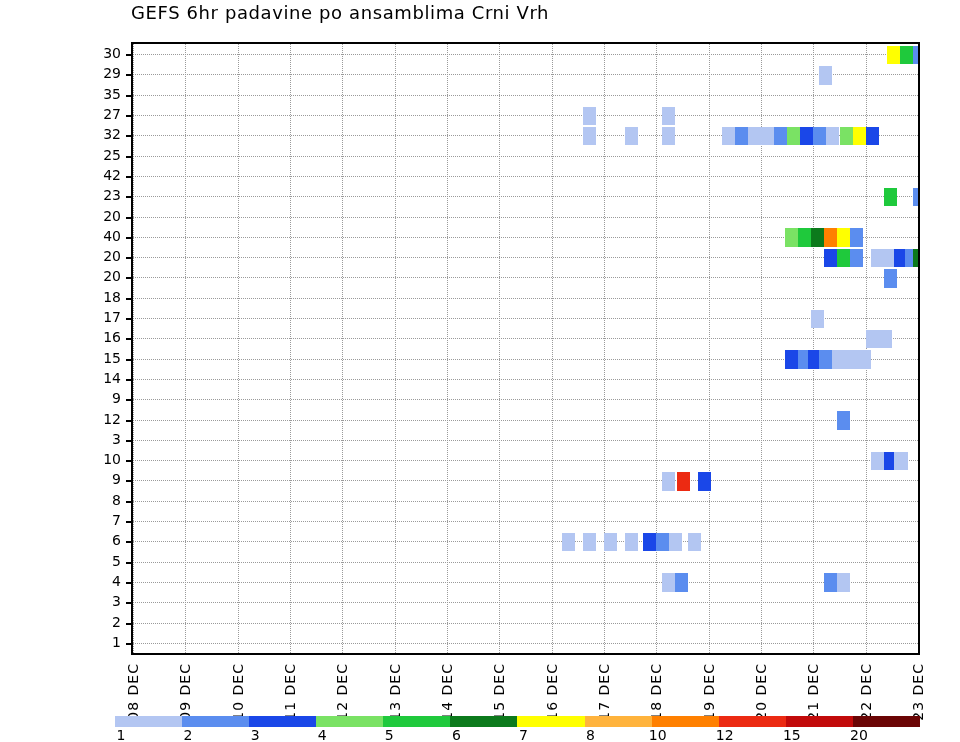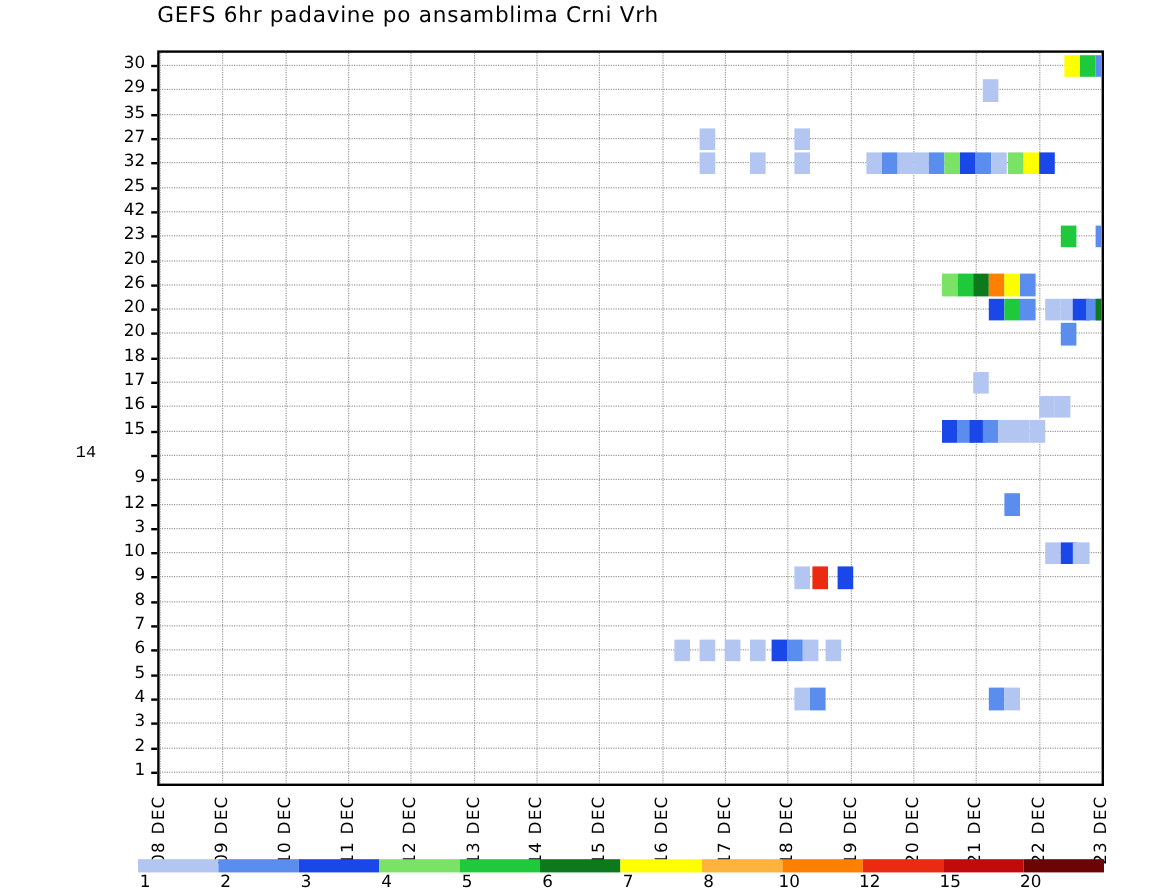--- a/index.html
+++ b/index.html
@@ -130,35 +130,35 @@
       <div class="ytick-label" style="right: 839px; top: 471.45px;">9</div>
       <div class="ytick-mark" style="left: 126px; top: 460.15px;"></div>
       <div class="ytick-label" style="right: 839px; top: 451.15px;">10</div>
       <div class="ytick-mark" style="left: 126px; top: 439.85px;"></div>
       <div class="ytick-label" style="right: 839px; top: 430.85px;">3</div>
       <div class="ytick-mark" style="left: 126px; top: 419.55px;"></div>
       <div class="ytick-label" style="right: 839px; top: 410.55px;">12</div>
       <div class="ytick-mark" style="left: 126px; top: 399.25px;"></div>
       <div class="ytick-label" style="right: 839px; top: 390.25px;">9</div>
       <div class="ytick-mark" style="left: 126px; top: 378.95px;"></div>
-      <div class="ytick-label" style="right: 880px; top: 369.95px; font-family: Liberation Mono, monospace;">14</div>
+      <div class="ytick-label" style="right: 839px; top: 369.95px;">14</div>
       <div class="ytick-mark" style="left: 126px; top: 358.65px;"></div>
       <div class="ytick-label" style="right: 839px; top: 349.65px;">15</div>
       <div class="ytick-mark" style="left: 126px; top: 338.35px;"></div>
       <div class="ytick-label" style="right: 839px; top: 329.35px;">16</div>
       <div class="ytick-mark" style="left: 126px; top: 318.05px;"></div>
       <div class="ytick-label" style="right: 839px; top: 309.05px;">17</div>
       <div class="ytick-mark" style="left: 126px; top: 297.75px;"></div>
       <div class="ytick-label" style="right: 839px; top: 288.75px;">18</div>
       <div class="ytick-mark" style="left: 126px; top: 277.45px;"></div>
       <div class="ytick-label" style="right: 839px; top: 268.45px;">20</div>
       <div class="ytick-mark" style="left: 126px; top: 257.15px;"></div>
       <div class="ytick-label" style="right: 839px; top: 248.15px;">20</div>
       <div class="ytick-mark" style="left: 126px; top: 236.85px;"></div>
-      <div class="ytick-label" style="right: 839px; top: 227.85px;">26</div>
+      <div class="ytick-label" style="right: 839px; top: 227.85px;">40</div>
       <div class="ytick-mark" style="left: 126px; top: 216.55px;"></div>
       <div class="ytick-label" style="right: 839px; top: 207.55px;">20</div>
       <div class="ytick-mark" style="left: 126px; top: 196.25px;"></div>
       <div class="ytick-label" style="right: 839px; top: 187.25px;">23</div>
       <div class="ytick-mark" style="left: 126px; top: 175.95px;"></div>
       <div class="ytick-label" style="right: 839px; top: 166.95px;">42</div>
       <div class="ytick-mark" style="left: 126px; top: 155.65px;"></div>
       <div class="ytick-label" style="right: 839px; top: 146.65px;">25</div>
       <div class="ytick-mark" style="left: 126px; top: 135.35px;"></div>
       <div class="ytick-label" style="right: 839px; top: 126.35px;">32</div>

